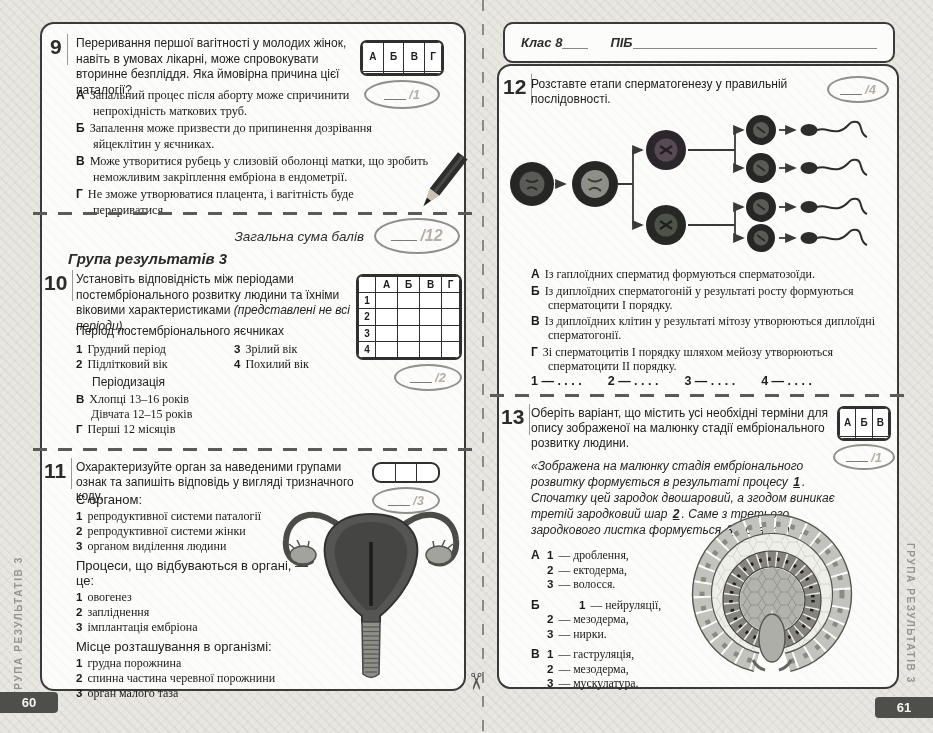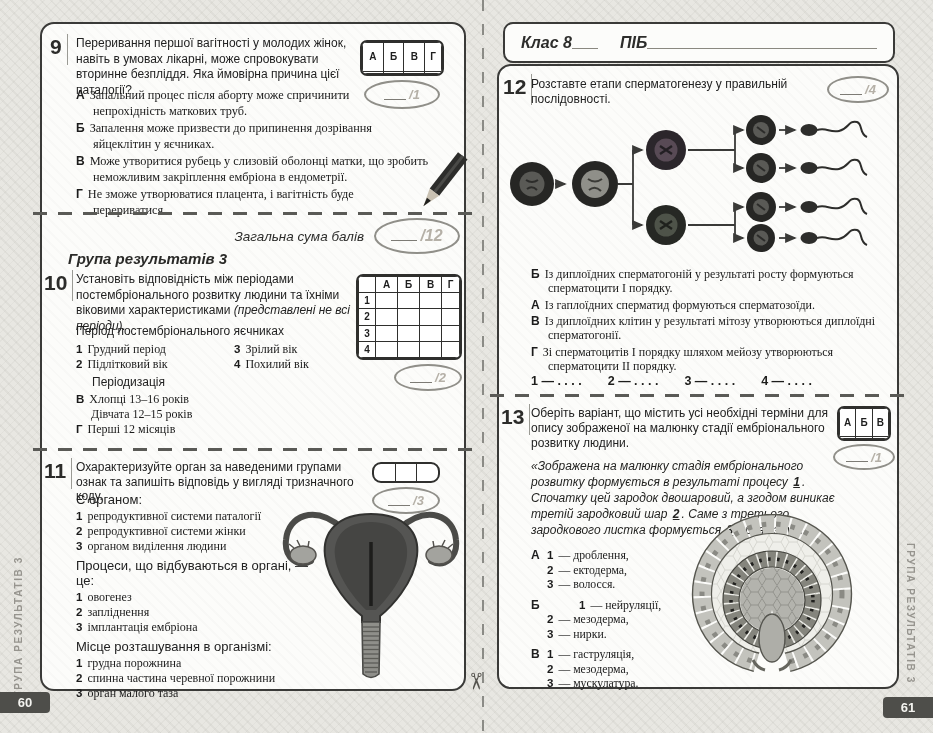--- a/index.html
+++ b/index.html
@@ -33,28 +33,28 @@
   .oval{position:absolute;border:2px solid #908f89;border-radius:50%;display:flex;
     align-items:center;justify-content:center;gap:3px;}
   .oval .bl{width:22px;height:9px;border-bottom:1.4px solid #7d7b75;}
   .oval .sc{color:#b5b0a7;font-style:italic;font-weight:bold;font-size:13px;line-height:1;}
   .codebox{position:absolute;border:2px solid #2f2f2d;border-radius:9px;background:#fff;display:flex;}
   .codebox span{flex:1;border-right:1.5px solid #2f2f2d;}
   .codebox span:last-child{border-right:none;}
   .group-heading{position:absolute;font-size:15px;font-weight:bold;font-style:italic;color:#2a2a28;}
   .sumrow{position:absolute;display:flex;align-items:center;gap:10px;margin-left:33px;}
   .sumrow .lbl{font-style:italic;font-size:13.5px;color:#2d2d2b;}
-  .badge{position:absolute;width:50px;height:21px;background:#4e4e4a;color:#f3f3ef;
+  .badge{position:absolute;width:58px;height:21px;background:#4e4e4a;color:#f3f3ef;
     display:flex;align-items:center;justify-content:center;font-weight:bold;font-size:13px;}
   .margin-label{position:absolute;font-size:10px;font-weight:bold;letter-spacing:1.6px;color:#96948e;white-space:nowrap;}
   .mll{transform:rotate(-90deg);transform-origin:0 0;}
   .mlr{writing-mode:vertical-rl;}
   .hdrbox{position:absolute;left:503px;top:22px;width:392px;height:41px;border:2px solid #3a3a38;
     border-radius:10px;background:#fcfcfa;display:flex;align-items:center;padding:12px 16px;box-sizing:border-box;
-    font-style:italic;font-weight:bold;font-size:16px;color:#2d2d2b;}
+    font-style:italic;font-weight:bold;font-size:13px;color:#2d2d2b;}
   .hline{border-bottom:1.4px solid #8a8880;height:12px;display:inline-block;}
   .quote{position:absolute;font-style:italic;font-size:12px;line-height:16px;color:#242422;}
   .quote .qb{font-weight:bold;text-decoration:underline;padding:0 2px;}
   .ansline{position:absolute;font-weight:bold;font-size:12.5px;color:#1d1d1b;display:flex;gap:26px;}
   .twocol{position:absolute;display:flex;}
   .sec-title{font-size:13px;color:#222;margin:4px 0 2px 0;}
   svg{display:block;}
 </style>
 </head>
 <body>
@@ -342,22 +342,22 @@
         <ellipse cx="8" cy="0" rx="8.5" ry="6" fill="#2d2d2b"></ellipse>
         <path d="M16,0 C26,-3 28,3 38,1 C48,-1 47,-10 56,-8 C62,-6 58,4 66,7" stroke="#2d2d2b" stroke-width="2" fill="none"></path>
       </g>
       <g transform="translate(296,128)">
         <ellipse cx="8" cy="0" rx="8.5" ry="6" fill="#2d2d2b"></ellipse>
         <path d="M16,0 C26,-3 28,3 38,1 C48,-1 47,-10 56,-8 C62,-6 58,4 66,7" stroke="#2d2d2b" stroke-width="2" fill="none"></path>
       </g>
     </svg>
 
     <div style="position:absolute;left:32px;top:202px;width:358px;">
+      <div class="opt" style="font-size:12px;line-height:13.8px;margin-bottom:3px;"><b>А</b><span>Із гаплоїдних сперматид формуються сперматозоїди.</span></div>
       <div class="opt" style="font-size:12px;line-height:13.8px;margin-bottom:3px;"><b>Б</b><span>Із диплоїдних сперматогоній у результаті росту формуються сперматоцити І порядку.</span></div>
-      <div class="opt" style="font-size:12px;line-height:13.8px;margin-bottom:3px;"><b>А</b><span>Із гаплоїдних сперматид формуються сперматозоїди.</span></div>
       <div class="opt" style="font-size:12px;line-height:13.8px;margin-bottom:3px;"><b>В</b><span>Із диплоїдних клітин у результаті мітозу утворюються диплоїдні сперматогонії.</span></div>
       <div class="opt" style="font-size:12px;line-height:13.8px;"><b>Г</b><span>Зі сперматоцитів І порядку шляхом мейозу утворюються сперматоцити ІІ порядку.</span></div>
     </div>
 
     <div class="ansline" style="left:32px;top:308px;">
       <span>1 — . . . .</span>
       <span>2 — . . . .</span>
       <span>3 — . . . .</span>
       <span>4 — . . . .</span>
     </div>

